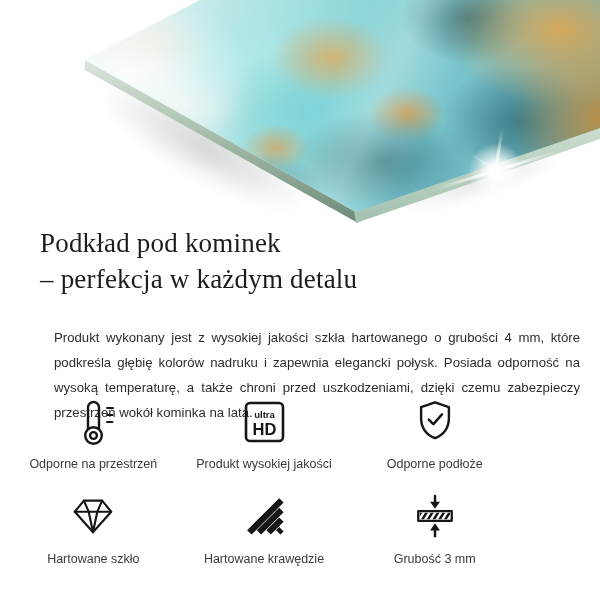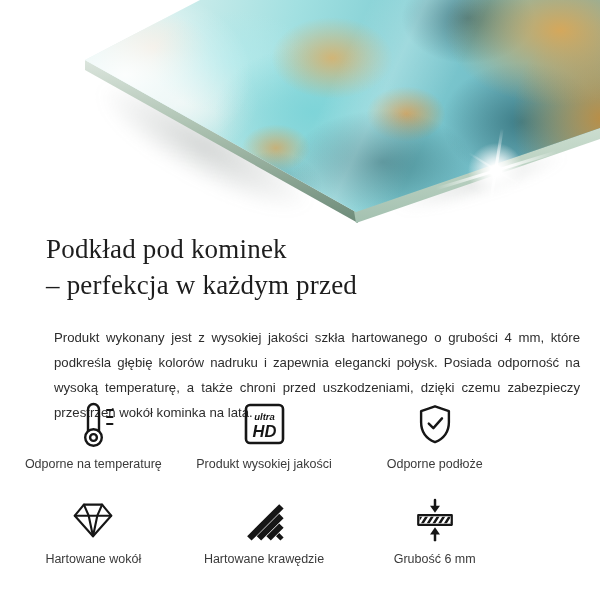--- a/index.html
+++ b/index.html
@@ -96,21 +96,21 @@
     font-size:13.2px; line-height:25px; color:#2d2d2d;
     text-align:justify;
   }
 
   
   .features {
     position:absolute; left:8px; top:398px; width:512px;
     display:grid; grid-template-columns:repeat(3,1fr); row-gap:22px;
   }
   .feature { display:flex; flex-direction:column; align-items:center; }
-  .icon-wrap { height:50px; display:flex; align-items:flex-end; justify-content:center;font-style:italic; }
+  .icon-wrap { height:50px; display:flex; align-items:flex-start; justify-content:center; }
   .feature-label { margin-top:9px; font-size:12.5px; color:#3a3a3a; white-space:nowrap; }
   .ic { stroke:#161616; fill:none; stroke-width:2.4; stroke-linecap:round; stroke-linejoin:round; }
   .ic-fill { fill:#161616; stroke:none; }
   .uhd-small { font-family:"Liberation Sans",sans-serif; font-weight:700; font-size:9.5px; fill:#161616; }
   .uhd-big   { font-family:"Liberation Sans",sans-serif; font-weight:700; font-size:16.5px; fill:#161616; }
 </style>
 </head>
 <body>
 
 <div class="canvas">
@@ -122,39 +122,39 @@
     <div class="glass-edge-right"></div>
     <div class="glass-top"></div>
     <div class="sparkle">
       <div class="beam-h"></div>
       <div class="beam-v"></div>
       <div class="beam-d"></div>
       <div class="glow"></div>
     </div>
   </div>
 
-  <h1 class="page-title" style="margin:6px;">
+  <h1 class="page-title" style="margin:0;">
     <span style="display:block">Podkład pod kominek</span>
-    <span style="display:block">– perfekcja w każdym przed</span>
+    <span style="display:block">– perfekcja w każdym detalu</span>
   </h1>
 
   <p class="intro-paragraph" style="margin:16px;">Produkt wykonany jest z wysokiej jakości szkła hartowanego o grubości 4 mm, które podkreśla głębię kolorów nadruku i zapewnia elegancki połysk. Posiada odporność na wysoką temperaturę, a także chroni przed uszkodzeniami, dzięki czemu zabezpieczy przestrzeń wokół kominka na lata.</p>
 
   <div class="features">
 
     <div class="feature">
       <div class="icon-wrap">
         <svg width="48" height="48" viewBox="0 0 48 48">
           <path class="ic" d="M19 30.5 V9.5 a5.5 5.5 0 0 1 11 0 V30.5"></path>
           <circle class="ic" cx="24.5" cy="37.5" r="8.3"></circle>
           <circle class="ic" cx="24.5" cy="37.5" r="3.4"></circle>
           <path class="ic" style="stroke-width:2" d="M38 10 h6 M38 17 h5.5 M38 24 h5.5"></path>
         </svg>
       </div>
-      <div class="feature-label">Odporne na temperaturę</div>
+      <div class="feature-label">Odporne na przestrzeń</div>
     </div>
 
     <div class="feature">
       <div class="icon-wrap">
         <svg width="48" height="48" viewBox="0 0 48 48">
           <rect class="ic" style="stroke-width:2.6" x="6" y="5" width="37" height="38" rx="4"></rect>
           <text class="uhd-small" x="24.5" y="19.5" text-anchor="middle">ultra</text>
           <text class="uhd-big" x="24.5" y="36.5" text-anchor="middle">HD</text>
         </svg>
       </div>
@@ -172,21 +172,21 @@
     </div>
 
     <div class="feature">
       <div class="icon-wrap">
         <svg width="46" height="46" viewBox="0 0 48 48">
           <path class="ic" style="stroke-width:2.2" d="M14.5 8 H33.5 L43 19.5 L24 41 L5 19.5 Z"></path>
           <path class="ic" style="stroke-width:2.2" d="M5 19.5 H43"></path>
           <path class="ic" style="stroke-width:2.2" d="M14.5 8 L19.5 19.5 L24 41 M33.5 8 L28.5 19.5 L24 41"></path>
         </svg>
       </div>
-      <div class="feature-label">Hartowane wokół</div>
+      <div class="feature-label">Hartowane szkło</div>
     </div>
 
     <div class="feature">
       <div class="icon-wrap">
         <svg width="44" height="44" viewBox="0 0 48 48">
           <path d="M8 43 L43 8 M18.5 43 L43 18.5 M29 43 L43 29 M39.5 43 L43 39.5" stroke="#161616" stroke-width="6.8" fill="none"></path>
         </svg>
       </div>
       <div class="feature-label">Hartowane krawędzie</div>
     </div>
@@ -202,17 +202,17 @@
           <g clip-path="url(#barclip)">
             <path d="M2 32 L12 16 M8 32 L18 16 M14 32 L24 16 M20 32 L30 16 M26 32 L36 16 M32 32 L42 16 M38 32 L48 16" stroke="#161616" stroke-width="2.6" fill="none"></path>
           </g>
           <rect class="ic" style="stroke-width:2.3" x="6.5" y="19" width="35" height="10"></rect>
           <path class="ic" style="stroke-width:2.6" d="M24 3 V9.5"></path>
           <polygon class="ic-fill" points="18.8,9 29.2,9 24,16.5"></polygon>
           <path class="ic" style="stroke-width:2.6" d="M24 45 V38.5"></path>
           <polygon class="ic-fill" points="18.8,39 29.2,39 24,31.5"></polygon>
         </svg>
       </div>
-      <div class="feature-label">Grubość 6 mm</div>
+      <div class="feature-label">Grubość 3 mm</div>
     </div>
 
   </div>
 </div>
 
 </body></html>

